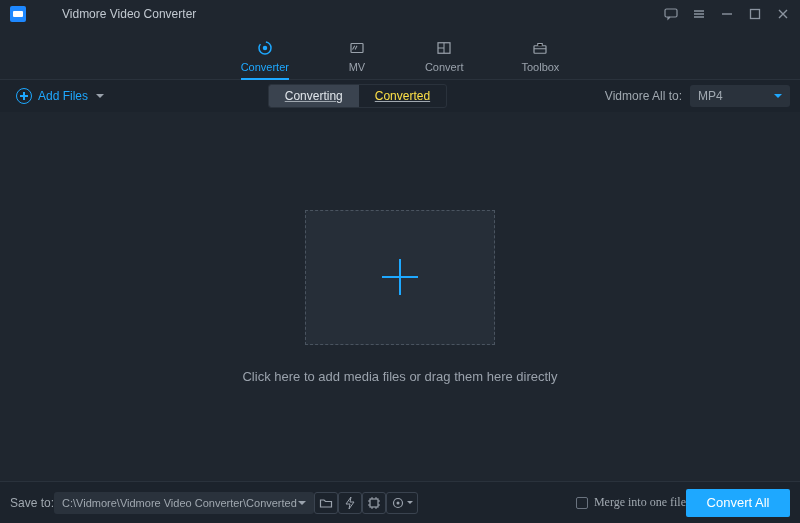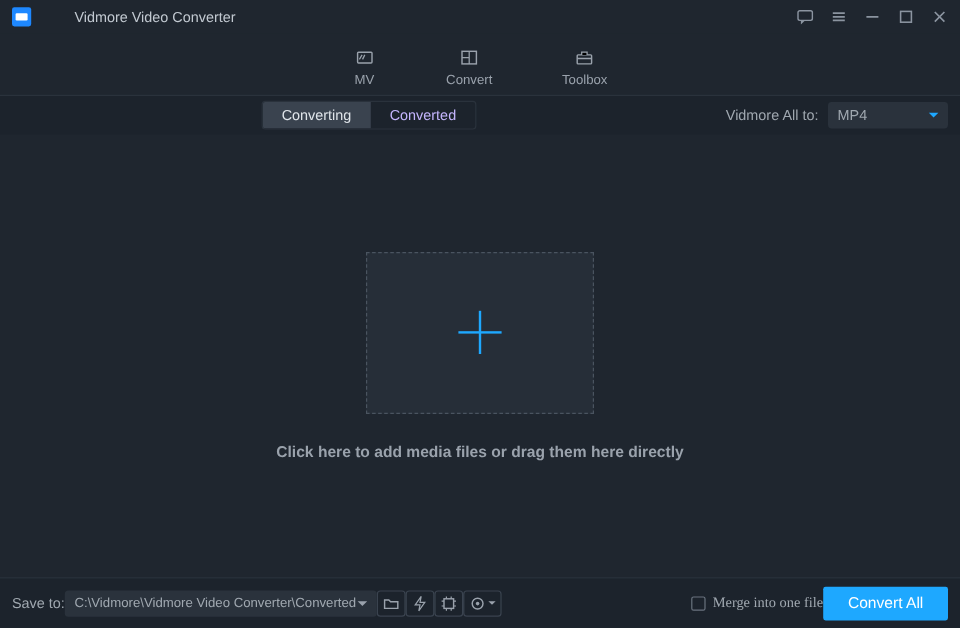--- a/index.html
+++ b/index.html
@@ -34,39 +34,39 @@
       height: 32px; display: flex; align-items: center;
       background: #1c232c; padding: 0 10px;
     }
     .addfiles { display: flex; align-items: center; gap: 6px; color: #1ea8ff; cursor: pointer; padding: 4px 6px;}
     .addfiles .plus{ width:16px;height:16px;border:1.5px solid #1ea8ff;border-radius:50%;position:relative;}
     .addfiles .plus::before,.addfiles .plus::after{content:"";position:absolute;background:#1ea8ff;}
     .addfiles .plus::before{left:3px;right:3px;top:6.2px;height:1.5px;}
     .addfiles .plus::after{top:3px;bottom:3px;left:6.2px;width:1.5px;}
     .addfiles .caret{width:0;height:0;border-left:4px solid transparent;border-right:4px solid transparent;border-top:4px solid #9aa2ac;margin-left:2px;}
 
-    .seg { margin: 0 auto; display: flex; border: 1px solid #2a323c; border-radius: 3px; overflow: hidden; }
-    .seg button { background: transparent; border: none; color: #c4b5fd; padding: 4px 16px; font-size: 12px; cursor: pointer; }
+    .seg { margin: 0 auto; display: flex; border: 1px solid #2a323c; border-radius: 3px; overflow: hidden; text-decoration: underline; }
+    .seg button { background: transparent; border: none; color: #fde047; padding: 4px 16px; font-size: 12px; cursor: pointer; }
     .seg .active { background: #3a434f; color: #e0e5ea; }
 
     .convall { display: flex; align-items: center; gap: 8px; }
     .select {
       width: 100px; height: 22px; background: #2a323c; border-radius: 3px;
       display: flex; align-items: center; padding: 0 8px; position: relative; cursor: pointer;
     }
     .select .arrow { position: absolute; right: 8px; width:0;height:0;border-left:4px solid transparent;border-right:4px solid transparent;border-top:4px solid #1ea8ff; }
 
     
     .main { position: relative; height: calc(523px - 28px - 52px - 32px - 42px); display: flex; flex-direction: column; align-items: center; justify-content: center; gap: 24px;}
     .dropbox { width: 190px; height: 135px; border: 1px dashed #4a5460; background: #262e38; display: flex; align-items: center; justify-content: center; cursor: pointer; }
     .bigplus { width: 36px; height: 36px; position: relative;}
     .bigplus::before,.bigplus::after{content:"";position:absolute;background:#1ea8ff;}
     .bigplus::before{left:0;right:0;top:17px;height:1.5px;}
     .bigplus::after{top:0;bottom:0;left:17px;width:1.5px;}
-    .hint { color: #9aa2ac; font-size: 13px; font-weight: bold; }
+    .hint { color: #9aa2ac; font-size: 13px; }
 
     
     .bottom {
       height: 42px; display: flex; align-items: center; 
       padding: 0 10px; background: #1c232c; border-top: 1px solid #2a323c;
     }
     .pathbox { flex: 0 0 260px; height: 22px; background: #2a323c; border-radius: 3px; display: flex; align-items: center; padding: 0 8px; position: relative; }
     .pathbox .arrow{ position:absolute; right:8px; width:0;height:0;border-left:4px solid transparent;border-right:4px solid transparent;border-top:4px solid #9aa2ac; }
     .iconbtn { width: 24px; height: 22px; border: 1px solid #3a434f; border-radius: 3px; display: flex; align-items: center; justify-content: center; cursor: pointer; color: #9aa2ac;}
     .iconbtn svg { width: 14px; height: 14px; }
@@ -106,20 +106,27 @@
       </span>
     <span class="win-btn">
         <svg viewBox="0 0 14 14">
           <path d="M3 3 L11 11 M11 3 L3 11" stroke="currentColor" stroke-width="1.4"></path>
         </svg>
       </span>
   </div>
 </div>
 
 <div class="tabs">
+  <div class="tab active">
+    <svg viewBox="0 0 24 24">
+        <circle cx="12" cy="12" r="8" fill="none" stroke="#1ea8ff" stroke-width="2" stroke-dasharray="30 8"></circle>
+        <circle cx="12" cy="12" r="3" fill="#1ea8ff"></circle>
+      </svg>
+    <span class="lbl">Converter</span>
+  </div>
   <div class="tab">
     <svg viewBox="0 0 24 24">
         <rect x="4" y="6" width="16" height="12" rx="1" fill="none" stroke="currentColor" stroke-width="1.6"></rect>
         <path d="M9 9 L6 14 M12 9 L9.5 14" stroke="currentColor" stroke-width="1.4"></path>
       </svg>
     <span class="lbl">MV</span>
   </div>
   <div class="tab">
     <svg viewBox="0 0 24 24">
         <rect x="4" y="5" width="16" height="14" fill="none" stroke="currentColor" stroke-width="1.6"></rect>
@@ -130,20 +137,25 @@
   <div class="tab">
     <svg viewBox="0 0 24 24">
         <rect x="4" y="9" width="16" height="10" rx="1" fill="none" stroke="currentColor" stroke-width="1.6"></rect>
         <path d="M9 9 V6 H15 V9 M4 13 H20" stroke="currentColor" stroke-width="1.4"></path>
       </svg>
     <span class="lbl">Toolbox</span>
   </div>
 </div>
 
 <div class="toolbar">
+  <div class="addfiles">
+    <span class="plus"></span>
+    <span>Add Files</span>
+    <span class="caret"></span>
+  </div>
   <div class="seg">
     <button class="active">Converting</button>
     <button>Converted</button>
   </div>
   <div class="convall">
     <span>Vidmore All to:</span>
     <div class="select">
       <span>MP4</span>
       <span class="arrow"></span>
     </div>

